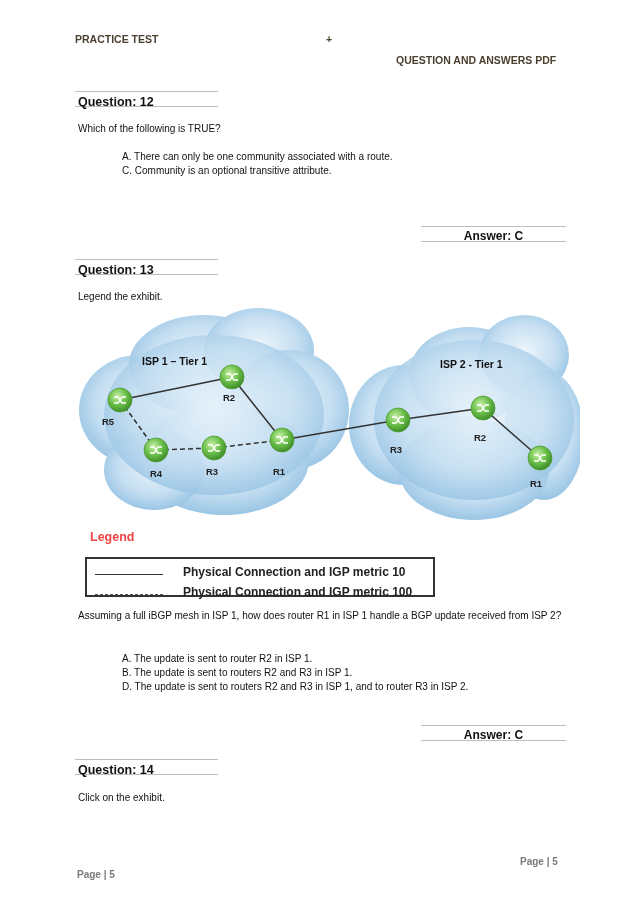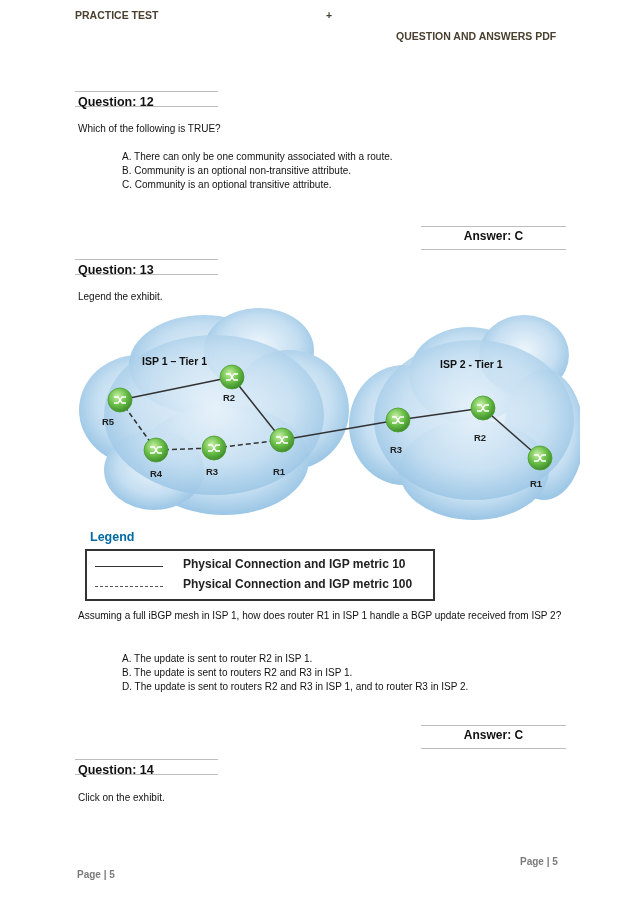--- a/index.html
+++ b/index.html
@@ -1,46 +1,45 @@
 <!DOCTYPE html>
 <html><head>
 <meta charset="utf-8">
 <style>
   html, body { margin: 0; padding: 0; background: #ffffff; }
   body { width: 638px; height: 903px; position: relative; overflow: hidden;
          font-family: "Liberation Sans", sans-serif; color: #111; }
   .abs { position: absolute; }
-  .hdr { font-size: 10.5px; font-weight: bold; color: #4a4030; }
+  .hdr { font-size: 10.5px; font-weight: bold; color: #4a4030; margin-top: 24px; }
   .qhead { left: 75px; width: 143px; border-top: 1px solid #bdbdbd; border-bottom: 1px solid #bdbdbd;
            height: 16px; line-height: 20px; font-weight: bold; font-size: 12.5px; padding-left: 3px; box-sizing: border-box; }
   .txt { font-size: 10px; line-height: 14px; color: #111; }
   .answer { left: 421px; width: 145px; border-top: 1px solid #bdbdbd; border-bottom: 1px solid #bdbdbd;
-            height: 24px; line-height: 18px; font-weight: bold; font-size: 12px; text-align: center; box-sizing: border-box; }
+            height: 16px; line-height: 18px; font-weight: bold; font-size: 12px; text-align: center; box-sizing: border-box; }
   .opts div { white-space: nowrap; margin-left: 44px; }
   .footer { font-size: 10px; font-weight: bold; color: #7a7a7a; }
   .exhibit { left: 74px; top: 305px; width: 506px; height: 300px; }
-  .legend-title { font-weight: bold; font-size: 12.5px; color: #0369a1; }
+  .legend-title { font-weight: bold; font-size: 12.5px; color: #ef4444; }
   .legend-box { border: 2px solid #333; background: #fff; box-sizing: border-box; }
   .legend-row { position: absolute; left: 8px; font-weight: bold; font-size: 12px; color: #222; white-space: nowrap; }
   .legend-line { position: absolute; left: 8px; width: 68px; }
   .router-label { font-weight: bold; font-size: 9.5px; fill: #222; font-family: "Liberation Sans", sans-serif; }
   .isp-label { font-weight: bold; font-size: 10.5px; fill: #111; font-family: "Liberation Sans", sans-serif; }
 </style>
 </head>
 <body>
 
 <div class="abs hdr" style="left:75px; top:9px;">PRACTICE TEST</div>
 <div class="abs hdr" style="left:326px; top:9px;">+</div>
 <div class="abs hdr" style="left:396px; top:30px;">QUESTION AND ANSWERS PDF</div>
 
 <div class="abs qhead" style="top:91px;">Question: 12</div>
 <div class="abs txt" style="left:78px; top:122px;text-align:right;">Which of the following is TRUE?</div>
 <div class="abs txt opts" style="left:78px; top:150px;">
   <div>A. There can only be one community associated with a route.</div>
-  <div>B. Community is an optional non-transitive attribute.</div>
   <div>C. Community is an optional transitive attribute.</div>
 </div>
 <div class="abs answer" style="top:226px;">Answer: C</div>
 
 <div class="abs qhead" style="top:259px;">Question: 13</div>
 <div class="abs txt" style="left:78px; top:290px;">Legend the exhibit.</div>
 
 <div class="abs exhibit">
   <svg width="506" height="220" viewBox="0 0 506 220" xmlns="http://www.w3.org/2000/svg">
     <defs>
@@ -109,21 +108,21 @@
     <text class="router-label" x="132" y="170">R3</text>
     <text class="router-label" x="199" y="170">R1</text>
 
     <text class="router-label" x="316" y="148">R3</text>
     <text class="router-label" x="400" y="136">R2</text>
     <text class="router-label" x="456" y="182">R1</text>
   </svg>
 
   
   <div class="abs legend-title" style="left:16px; top:225px;">Legend</div>
-  <div class="abs legend-box" style="left:11px; top:244px; width:350px; height:52px;">
+  <div class="abs legend-box" style="left:11px; top:252px; width:350px; height:40px;">
     <div class="legend-line" style="top:15px; border-top:1.5px solid #333;"></div>
     <div class="legend-row" style="left:96px; top:6px;">Physical Connection and IGP metric 10</div>
     <div class="legend-line" style="top:35px; border-top:1.5px dashed #555;"></div>
     <div class="legend-row" style="left:96px; top:26px;">Physical Connection and IGP metric 100</div>
   </div>
 </div>
 
 <div class="abs txt" style="left:78px; top:609px; width:485px;">Assuming a full iBGP mesh in ISP 1, how does router R1 in ISP 1 handle a BGP update received from ISP 2?</div>
 <div class="abs txt opts" style="left:78px; top:652px;">
   <div>A. The update is sent to router R2 in ISP 1.</div>

